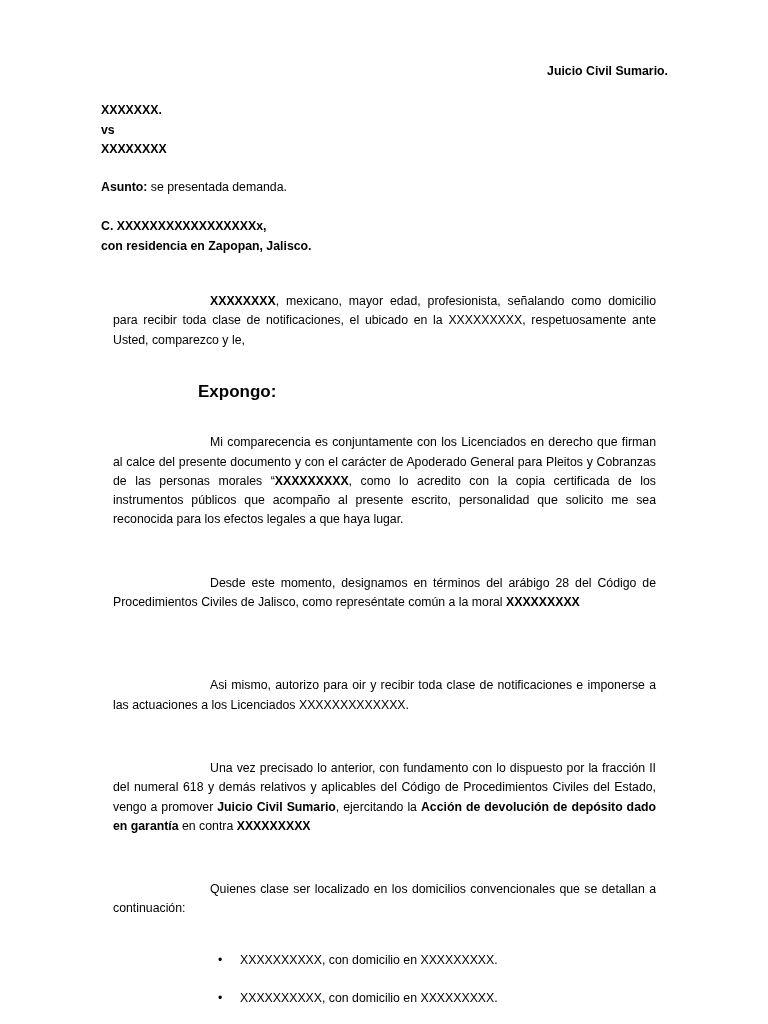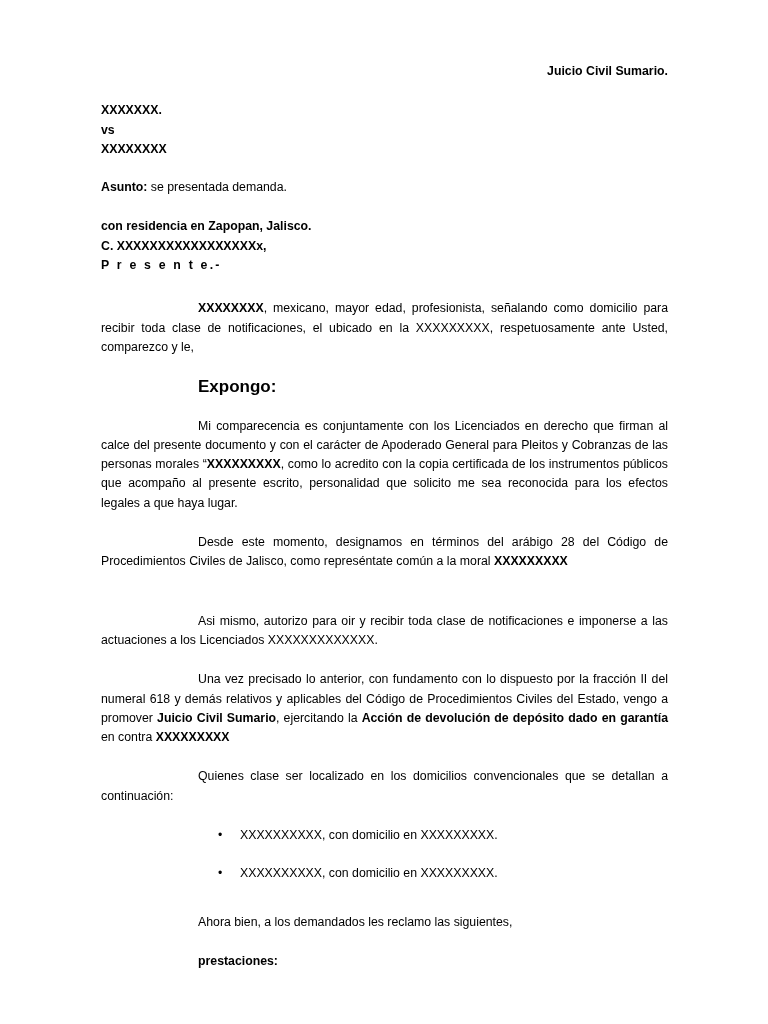--- a/index.html
+++ b/index.html
@@ -26,21 +26,21 @@
     width: 567px;
   }
   .bold {
     font-weight: bold;
   }
   .para {
     font-size: 12.3px;
     line-height: 19.3px;
     text-align: justify;
     text-justify: inter-word;
-    margin: 0;
+    margin: 12px;
   }
   .para-indent {
     text-indent: 97px;
   }
   .spacer-sm { height: 19px; }
   .spacer-md { height: 20px; }
   .spacer-lg { height: 24px; }
   .spacer-xs { height: 10px; }
   .header-title {
     font-size: 12.3px;
@@ -109,23 +109,22 @@
     <div class="vs-block">XXXXXXX.</div>
     <div class="vs-block">vs</div>
     <div class="vs-block">XXXXXXXX</div>
 
     <div class="spacer-sm"></div>
 
     <div class="asunto"><span class="bold">Asunto:</span><span> se presentada demanda.</span></div>
 
     <div class="spacer-md"></div>
 
+    <div class="addressee">C. XXXXXXXXXXXXXXXXXx,</div>
     <div class="addressee">con residencia en Zapopan, Jalisco.</div>
-    <div class="addressee">C. XXXXXXXXXXXXXXXXXx,</div>
-    <div class="addressee presente">P r e s e n t e.-</div>
 
     <div class="spacer-lg"></div>
 
     <p class="para para-indent"><span class="bold">XXXXXXXX</span><span>, mexicano, mayor edad, profesionista, señalando como domicilio para recibir toda clase de notificaciones, el ubicado en la XXXXXXXXX, respetuosamente ante Usted, comparezco y le,</span></p>
 
     <div class="spacer-md"></div>
 
     <div class="expongo">Expongo:</div>
 
     <div class="spacer-md"></div>

